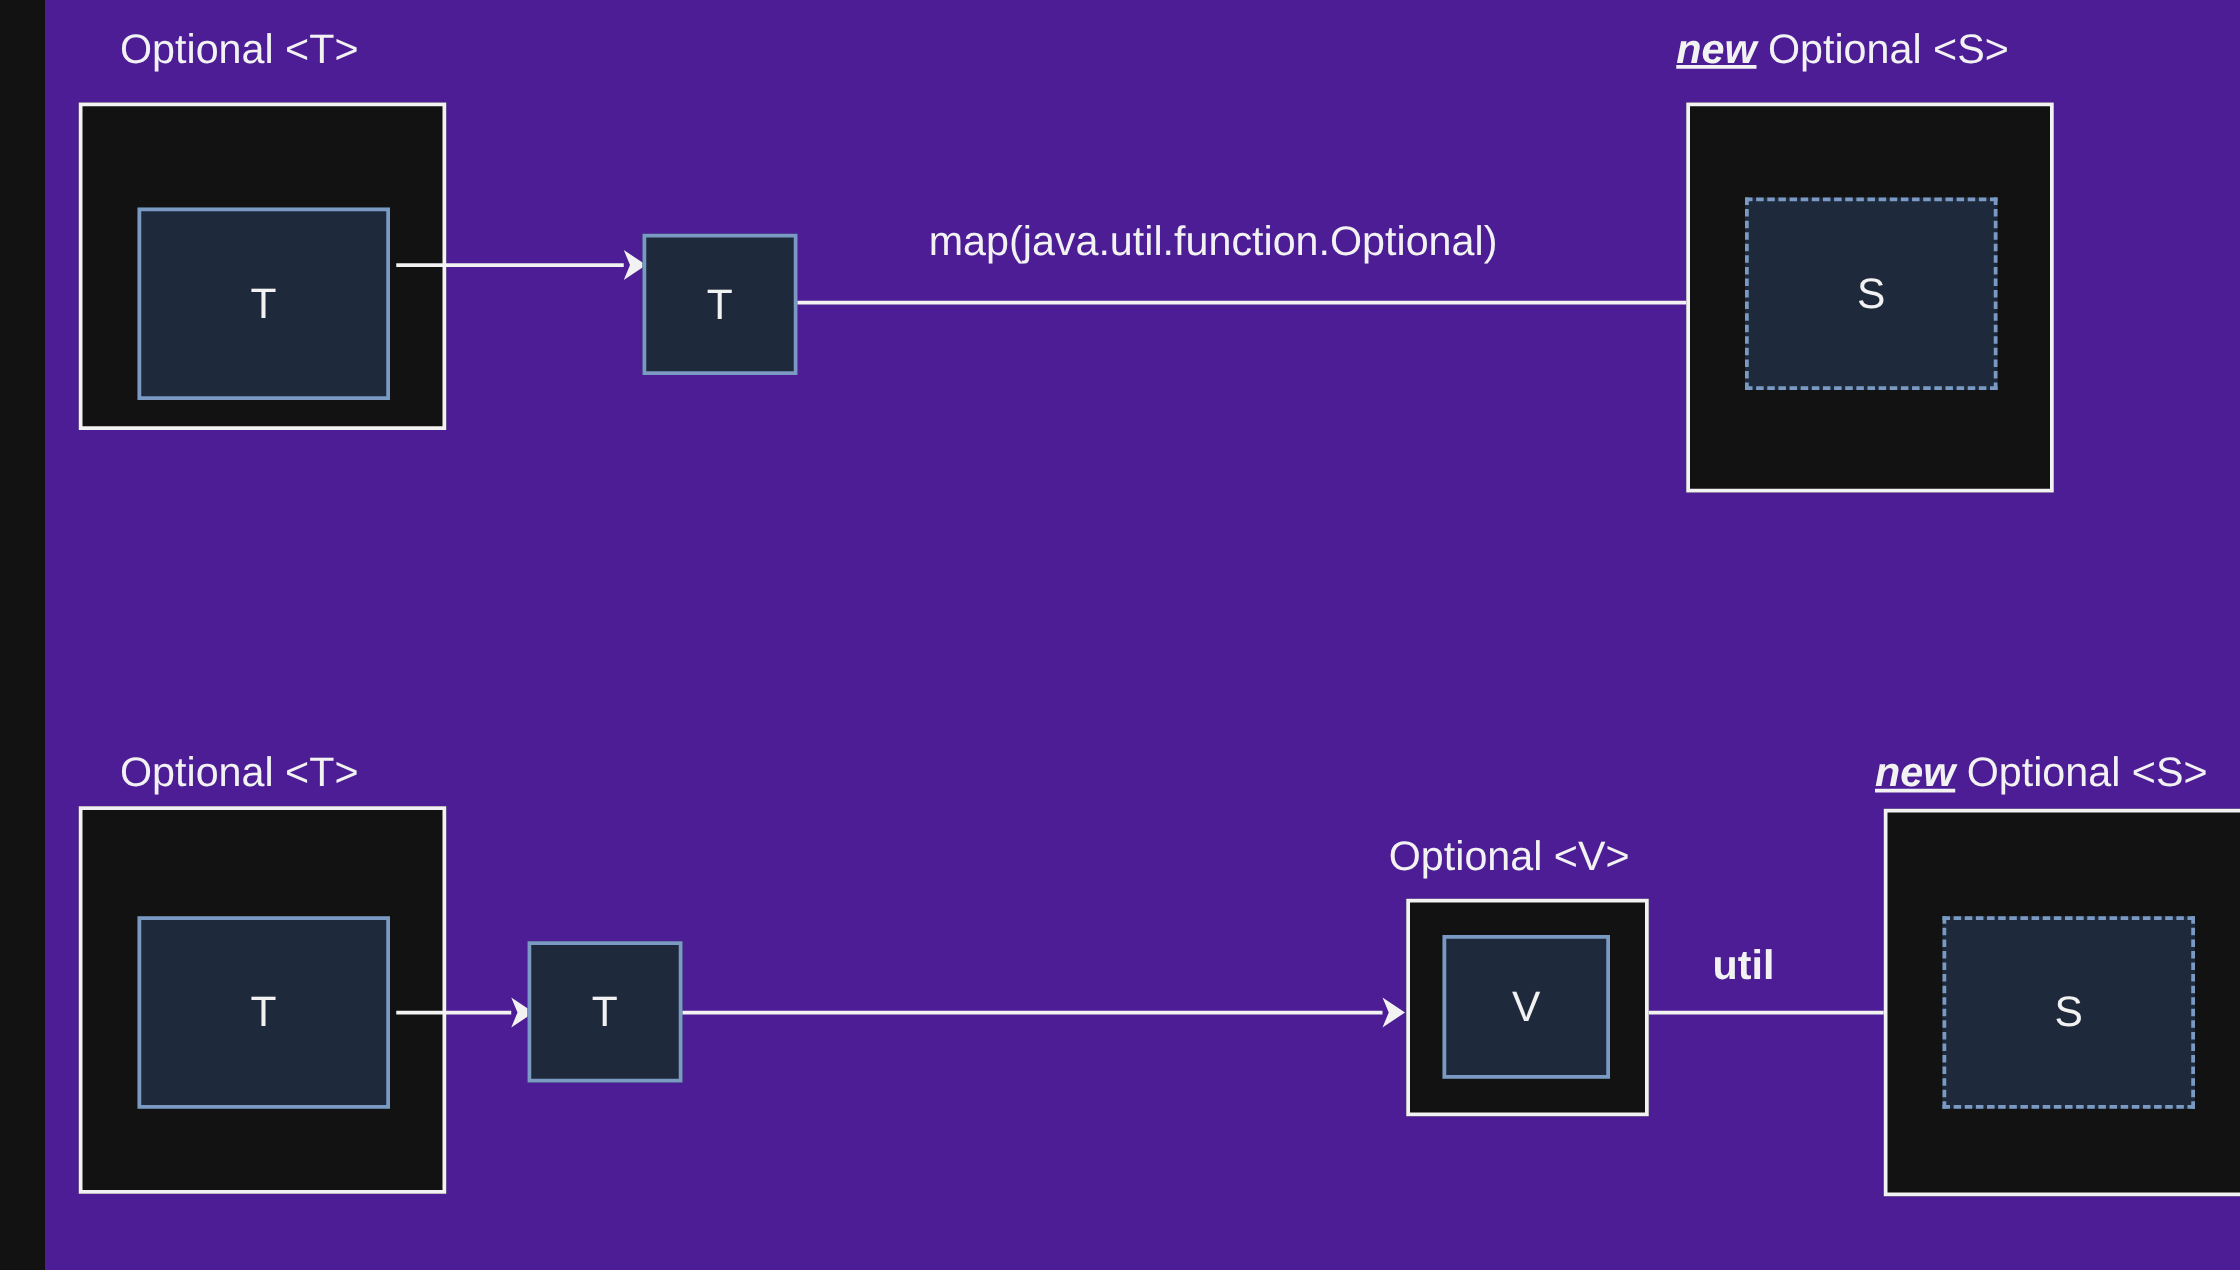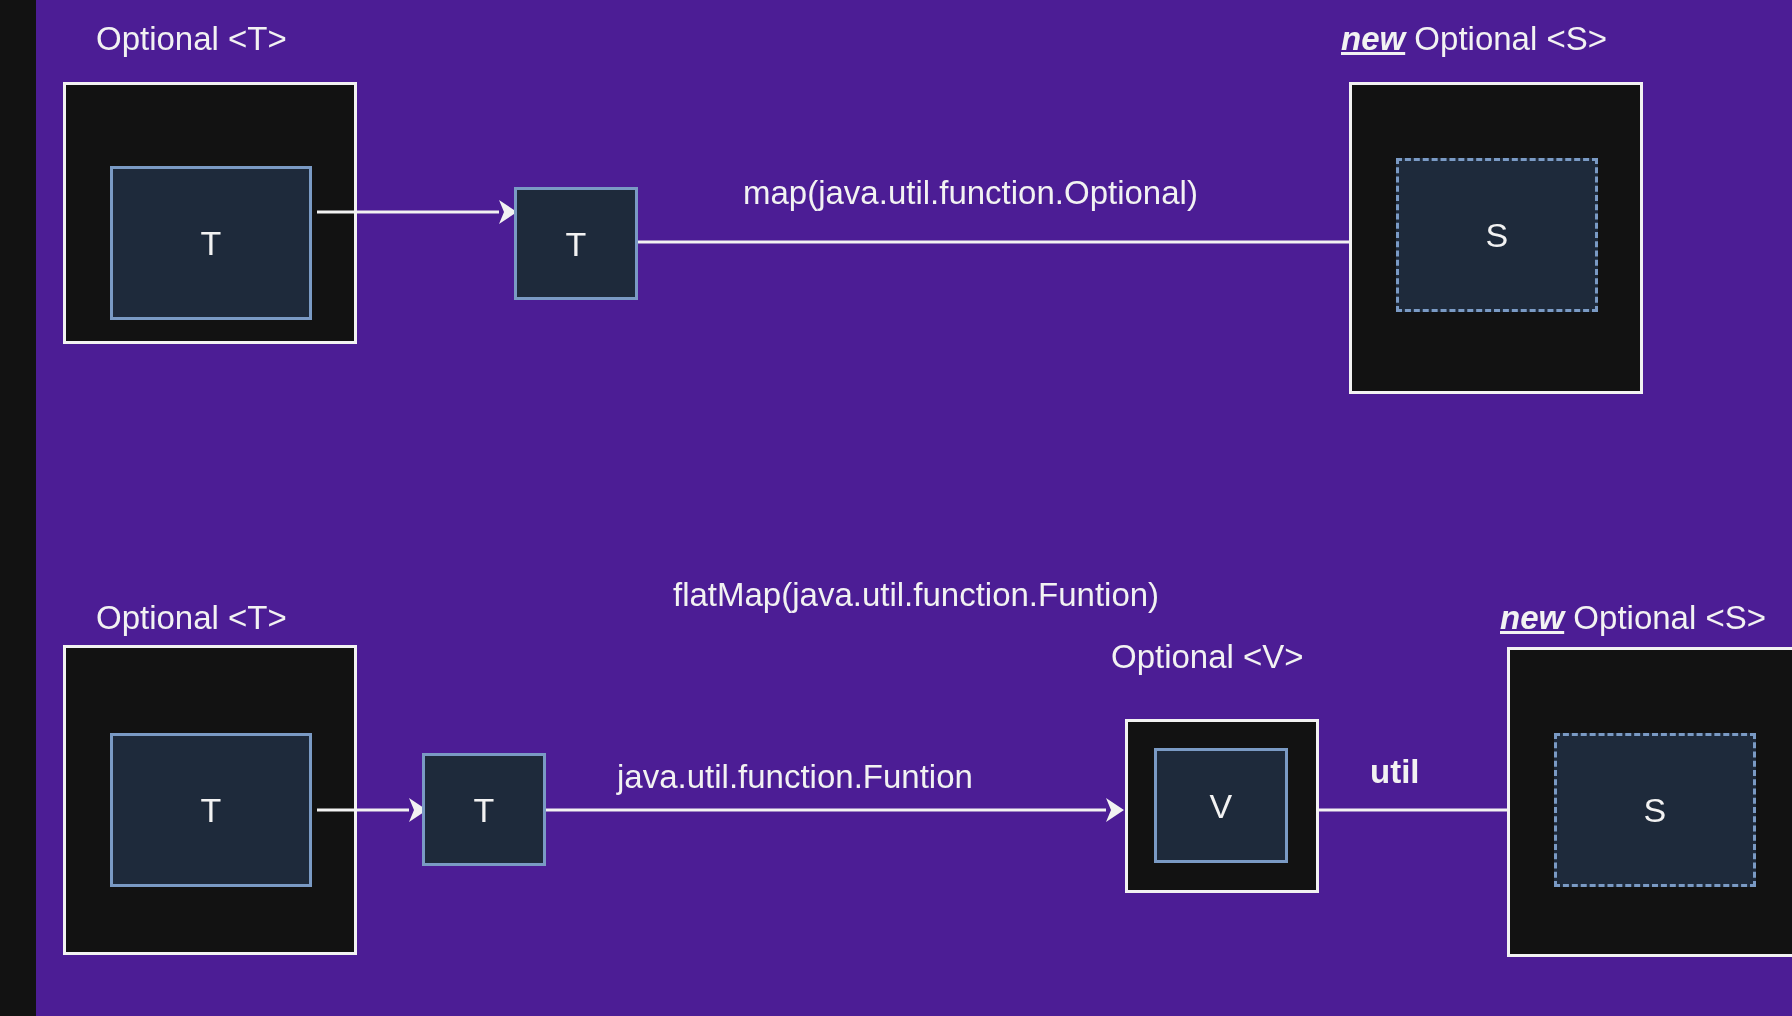--- a/index.html
+++ b/index.html
@@ -108,47 +108,45 @@
   </svg>
 
   <div class="box-label" style="left:1305px; top:22px;"><span class="kw-new">new</span> <span>Optional &lt;S&gt;</span></div>
 
   <div class="outer-box" style="left:1313px; top:82px; width:294px; height:312px;"></div>
 
   <div class="value-box dashed" style="left:1360px; top:158px; width:202px; height:154px;">
     <span>S</span>
   </div>
 
-  <div class="edge-label" style="left:637px; top:578px;">flatMap(java.util.function.Funtion)</div>
 
   <div class="box-label" style="left:60px; top:601px;">Optional &lt;T&gt;</div>
 
   <div class="outer-box" style="left:27px; top:645px; width:294px; height:310px;"></div>
 
   <div class="value-box" style="left:74px; top:733px; width:202px; height:154px;">
     <span>T</span>
   </div>
 
   <svg class="arrow-svg" style="left:281px; top:794px; width:110px; height:32px;" viewBox="0 0 110 32">
     <line class="arrow-line" x1="0" y1="16" x2="92" y2="16"></line>
     <polygon class="arrow-head" points="92,4 110,16 92,28 97,16"></polygon>
   </svg>
 
   <div class="value-box" style="left:386px; top:753px; width:124px; height:113px;">
     <span>T</span>
   </div>
 
-  <div class="edge-label" style="left:581px; top:760px;">java.util.function.Funtion</div>
 
   <svg class="arrow-svg" style="left:510px; top:794px; width:578px; height:32px;" viewBox="0 0 578 32">
     <line class="arrow-line" x1="0" y1="16" x2="560" y2="16"></line>
     <polygon class="arrow-head" points="560,4 578,16 560,28 565,16"></polygon>
   </svg>
 
-  <div class="box-label" style="left:1075px; top:640px;">Optional &lt;V&gt;</div>
+  <div class="box-label" style="left:1075px; top:668px;">Optional &lt;V&gt;</div>
 
   <div class="outer-box" style="left:1089px; top:719px; width:194px; height:174px;"></div>
 
   <div class="value-box" style="left:1118px; top:748px; width:134px; height:115px;">
     <span>V</span>
   </div>
 
   <div class="edge-label bold" style="left:1334px; top:755px;">util</div>
 
   <svg class="arrow-svg" style="left:1283px; top:794px; width:235px; height:32px;" viewBox="0 0 235 32">

